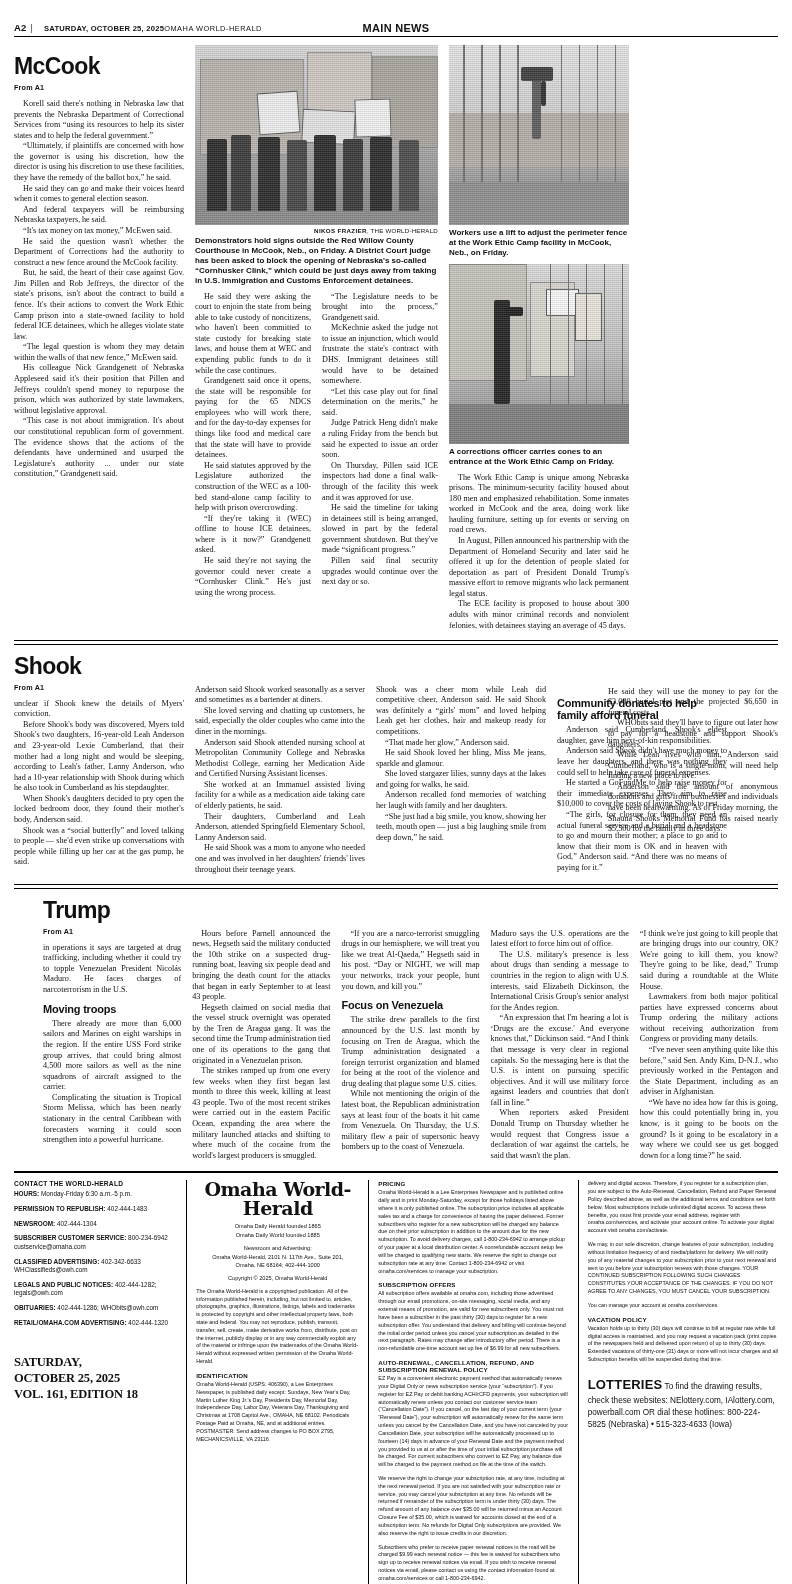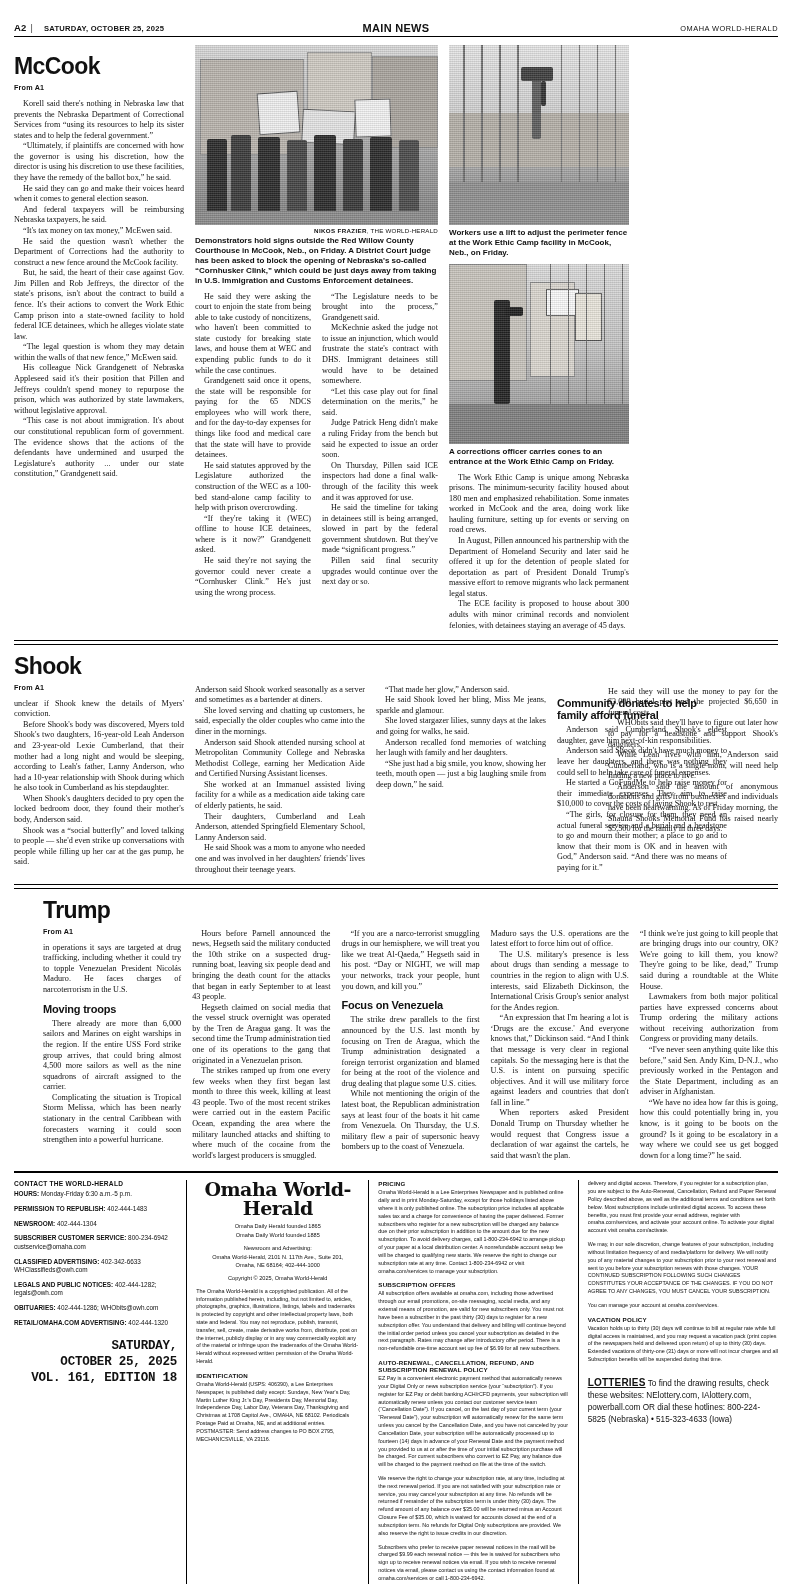--- a/index.html
+++ b/index.html
@@ -6,21 +6,21 @@
   body{
     width:792px;height:1584px;
     font-family:"Liberation Serif", serif;
     color:#111;
     -webkit-font-smoothing:antialiased;
   }
   .page{width:792px;height:1584px;position:relative;padding:0;box-sizing:border-box;}
   .inner{padding:22px 14px 0 14px;box-sizing:border-box;width:792px;}
 
   
-  .folio{display:flex;align-items:baseline;justify-content:space-between;
+  .folio{display:flex;align-items:baseline;
          border-bottom:1.6px solid #000;padding-bottom:3px;}
   .folio-left{display:flex;align-items:baseline;gap:4px;font-family:"Liberation Sans",sans-serif;}
   .folio-page{font-weight:bold;font-size:9.5px;letter-spacing:.2px;}
   .folio-sep{font-size:9px;color:#444;}
   .folio-date{font-size:7.6px;font-weight:bold;letter-spacing:.25px;padding-left:7px;}
   .folio-center{font-family:"Liberation Sans",sans-serif;font-weight:bold;font-size:11px;
                 letter-spacing:.3px;position:absolute;left:50%;transform:translateX(-50%);}
   .folio-right{font-family:"Liberation Sans",sans-serif;font-size:7.4px;letter-spacing:.5px;}
   .folio-wrap{position:relative;}
 
@@ -65,32 +65,32 @@
           display:flex;gap:9px;}
   .fcol{font-family:"Liberation Sans",sans-serif;}
   .fc1{width:168px;}
   .fc2{width:168px;border-left:1px solid #000;padding-left:9px;}
   .fc3{width:196px;border-left:1px solid #000;padding-left:9px;}
   .fc4{width:196px;border-left:1px solid #000;padding-left:9px;}
 
   .f-head{font-size:6.6px;font-weight:bold;letter-spacing:.25px;margin:0 0 3px 0;}
   .f-item{font-size:6.4px;line-height:1.35;margin:0 0 6px 0;}
   .f-item b{font-weight:bold;}
-  .bigdate{font-family:Liberation Mono, monospace;font-weight:bold;font-size:12.5px;
-           line-height:1.25;letter-spacing:-.2px;margin-top:12px;text-align:right;}
+  .bigdate{font-family:Liberation Serif, serif;font-weight:bold;font-size:12.5px;
+           line-height:1.25;letter-spacing:-.2px;margin-top:28px;}
 
   .nameplate{font-family:"DejaVu Serif", serif;font-weight:bold;font-size:19px;
              text-align:center;letter-spacing:-.5px;line-height:1;margin-bottom:4px;}
   .np-sub{font-size:5.6px;text-align:center;line-height:1.5;margin-bottom:5px;}
   .np-block{font-size:5.6px;text-align:center;line-height:1.5;margin-bottom:5px;}
   .legal{font-size:5.4px;line-height:1.45;text-align:left;margin:0 0 6px 0;}
   .legal-head{font-size:6.2px;font-weight:bold;letter-spacing:.2px;margin:0 0 2px 0;}
 
   .lot{font-family:"Liberation Sans",sans-serif;font-size:8.2px;line-height:1.45;margin-top:12px;}
-  .lot b{font-weight:bold;font-size:10px;letter-spacing:.2px;text-decoration:underline;}
+  .lot b{font-weight:bold;font-size:13px;letter-spacing:.2px;}
 </style>
 </head>
 <body>
 
 <div class="page">
 <div class="inner">
 
   <div class="folio-wrap">
     <div class="folio">
       <div class="folio-left">
@@ -223,20 +223,21 @@
         <div style="height:40px;"></div>
         <p class="body noind">Anderson said Shook worked seasonally as a server and sometimes as a bartender at diners.</p>
         <p class="body">She loved serving and chatting up customers, he said, especially the older couples who came into the diner in the mornings.</p>
         <p class="body">Anderson said Shook attended nursing school at Metropolitan Community College and Nebraska Methodist College, earning her Medication Aide and Certified Nursing Assistant licenses.</p>
         <p class="body">She worked at an Immanuel assisted living facility for a while as a medication aide taking care of elderly patients, he said.</p>
         <p class="body">Their daughters, Cumberland and Leah Anderson, attended Springfield Elementary School, Lanny Anderson said.</p>
         <p class="body">He said Shook was a mom to anyone who needed one and was involved in her daughters' friends' lives throughout their teenage years.</p>
       </div>
       <div style="width:170px;">
         <div style="height:40px;"></div>
+        <p class="body noind">Shook was a cheer mom while Leah did competitive cheer, Anderson said. He said Shook was definitely a “girls' mom” and loved helping Leah get her clothes, hair and makeup ready for competitions.</p>
         <p class="body">“That made her glow,” Anderson said.</p>
         <p class="body">He said Shook loved her bling, Miss Me jeans, sparkle and glamour.</p>
         <p class="body">She loved stargazer lilies, sunny days at the lakes and going for walks, he said.</p>
         <p class="body">Anderson recalled fond memories of watching her laugh with family and her daughters.</p>
         <p class="body">“She just had a big smile, you know, showing her teeth, mouth open — just a big laughing smile from deep down,” he said.</p>
       </div>
       <div style="width:170px;">
         <div style="height:40px;"></div>
 
         <div class="subhed" style="margin-top:12px;">Community donates to help family afford funeral</div>

